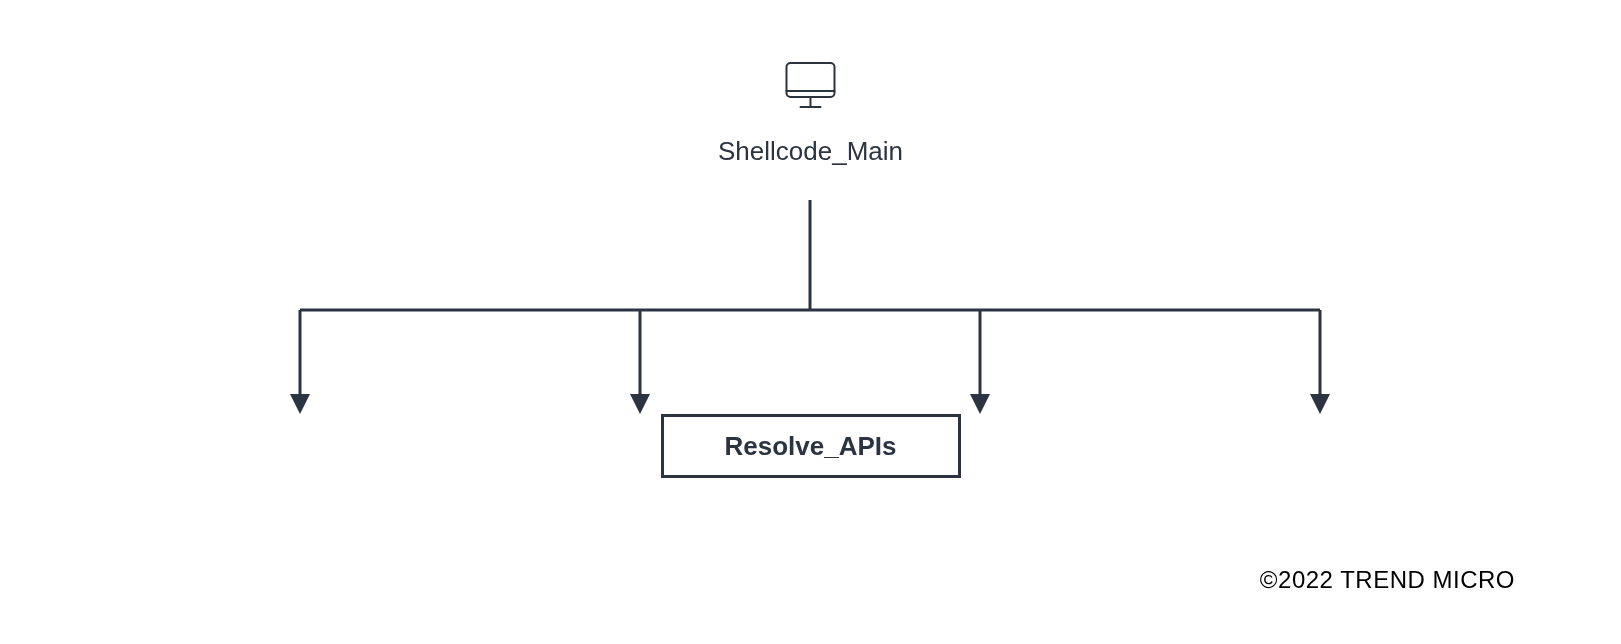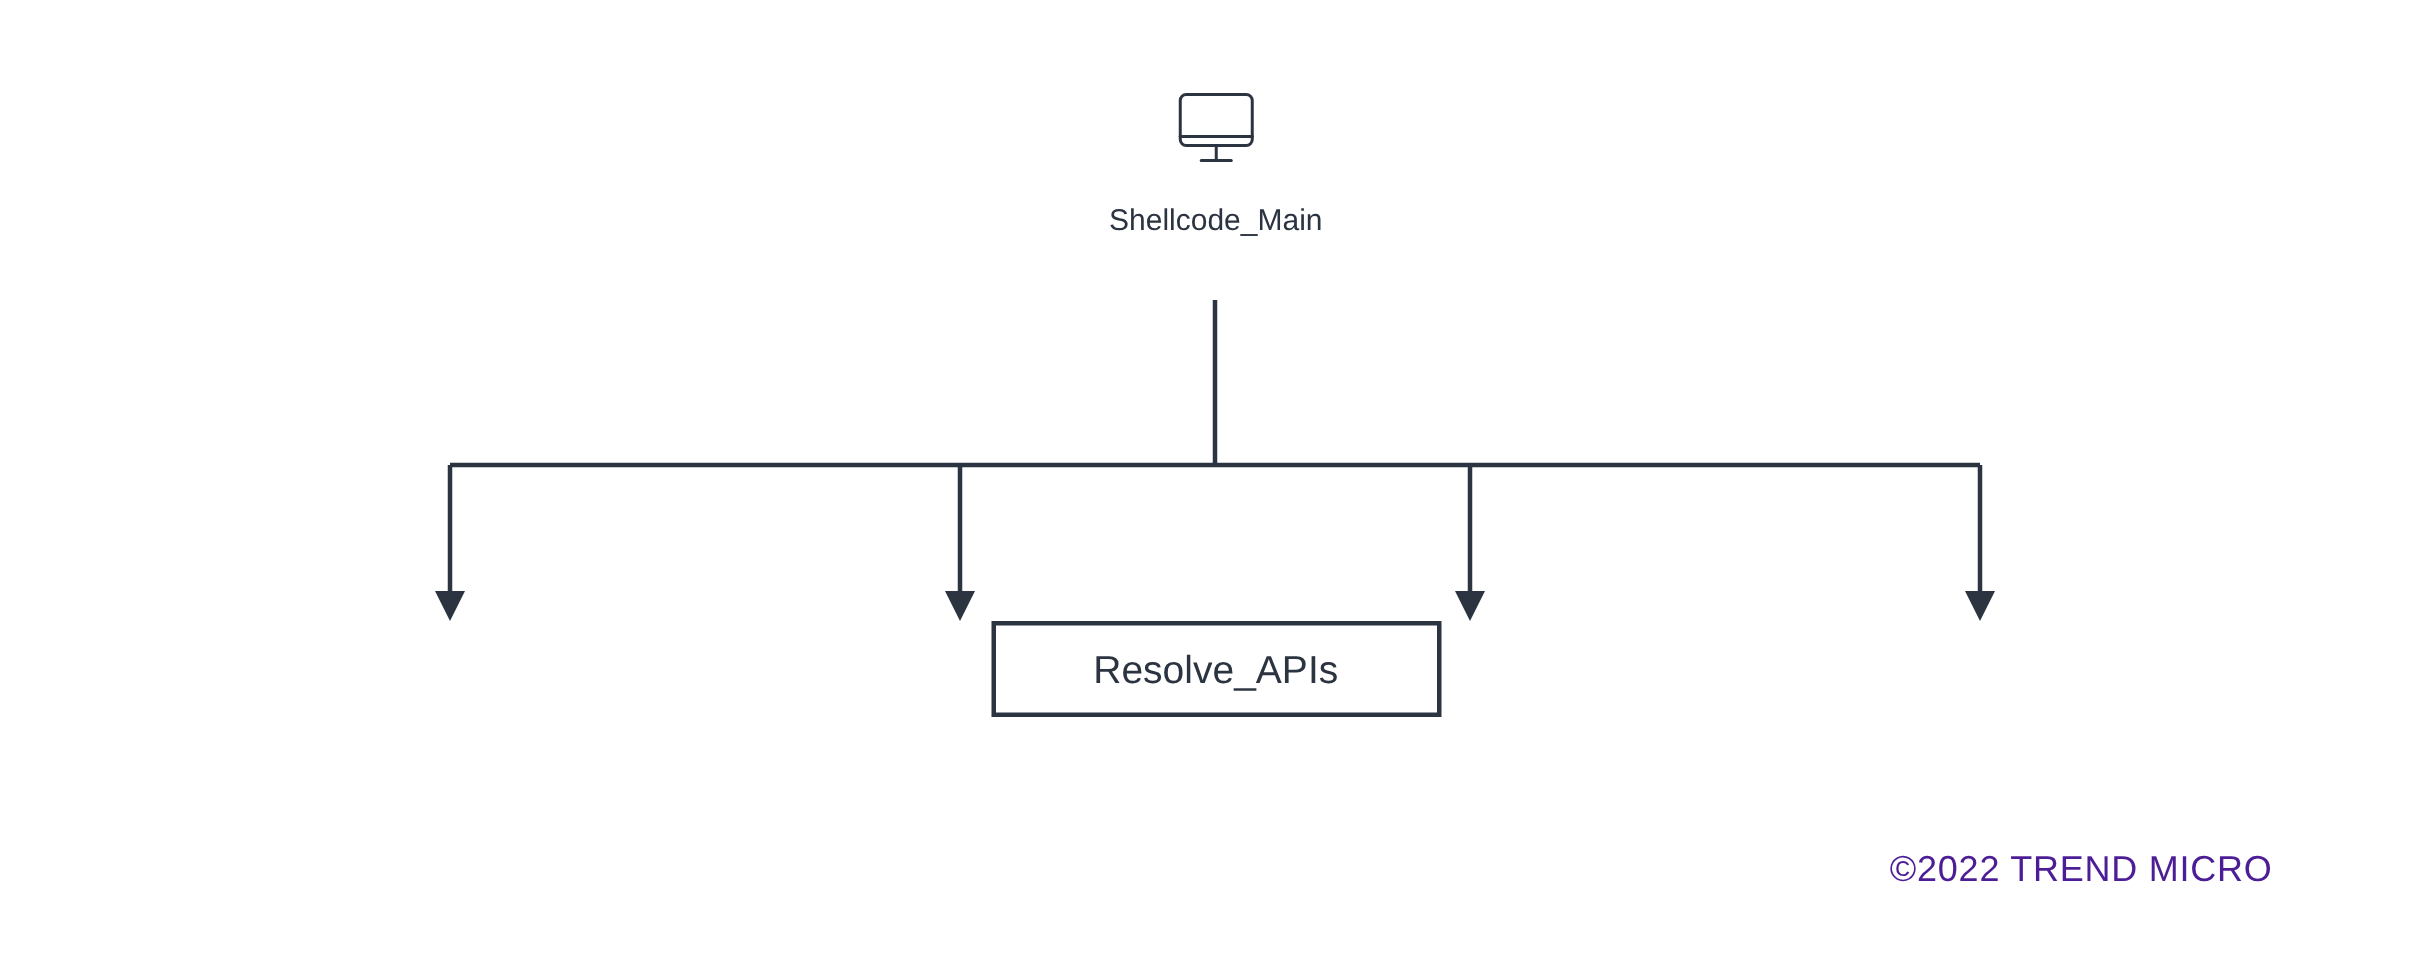--- a/index.html
+++ b/index.html
@@ -36,21 +36,21 @@
     width: 64px;
     height: 64px;
     stroke: #2b3440;
     stroke-width: 2;
     fill: none;
     stroke-linecap: round;
     stroke-linejoin: round;
   }
   .root-label {
     margin-top: 14px;
-    font-size: 20px;
+    font-size: 26px;
     color: #2b3440;
   }
   .connectors {
     position: absolute;
     top: 0;
     left: 0;
     width: 1621px;
     height: 644px;
     pointer-events: none;
   }
@@ -63,38 +63,39 @@
     fill: #2b3440;
   }
   .child-row {
     position: absolute;
     top: 414px;
     left: 0;
     width: 100%;
     display: flex;
     justify-content: center;
     gap: 40px;
+    font-weight: bold;
   }
   .child-box {
     width: 300px;
     height: 64px;
     border: 3px solid #2b3440;
     display: flex;
     align-items: center;
     justify-content: center;
     font-size: 26px;
     color: #2b3440;
     background: #ffffff;
   }
   .copyright {
     position: absolute;
     right: 106px;
     bottom: 50px;
     font-size: 24px;
-    color: #4c1d95;
+    color: #000000;
     letter-spacing: 0.5px;
     margin-top: 45px;
   }
 </style>
 </head>
 <body>
 
 <div class="diagram">
 
   <div class="root-node">

